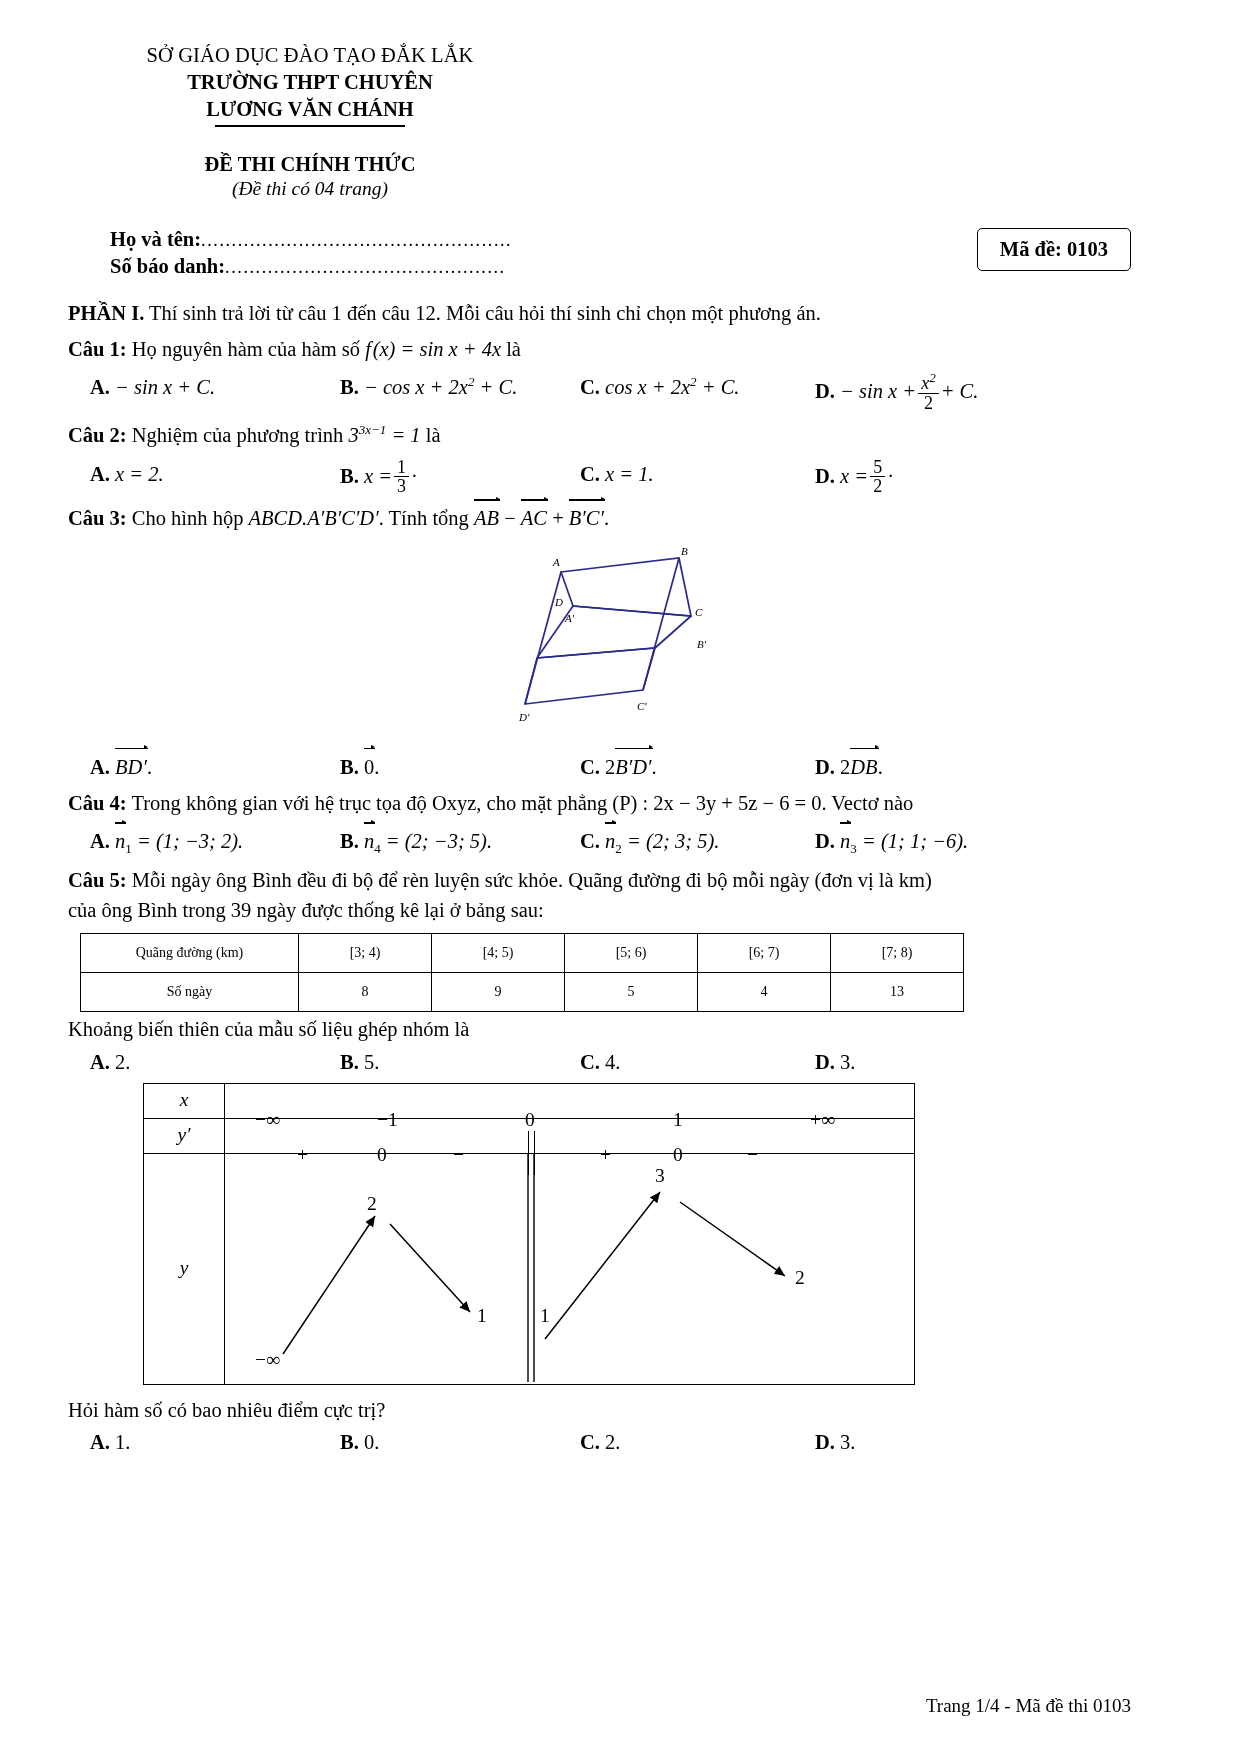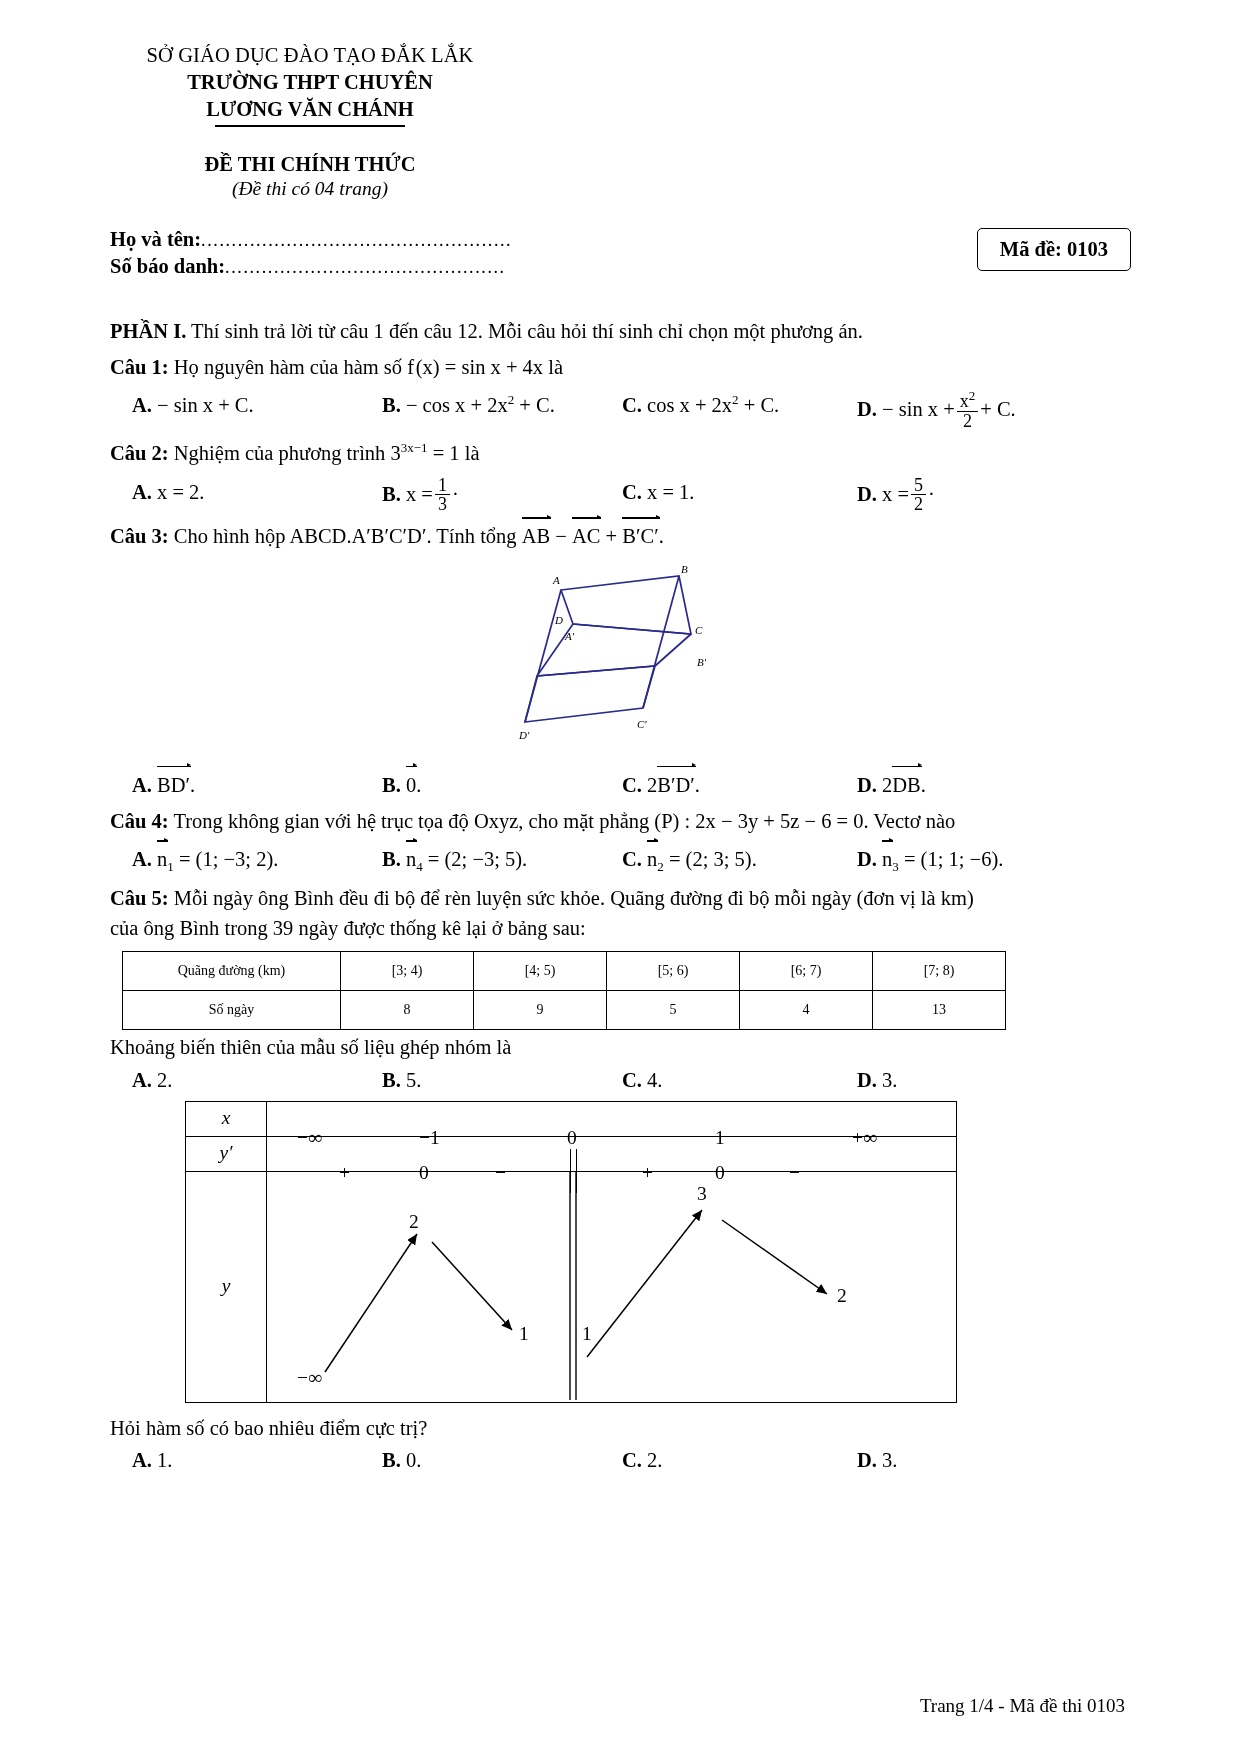--- a/index.html
+++ b/index.html
@@ -88,28 +88,28 @@
     top: 0px;
     border: 1.6px solid #000;
     border-radius: 5px;
     padding: 9px 22px;
     font-weight: bold;
     font-size: 20.5px;
   }
 
   
   .content {
-    padding: 0 110px;
-    margin-top: 38px;
+    padding: 0 68px;
+    margin-top: 20px;
     font-size: 20.5px;
     line-height: 1.48;
   }
   .qline { margin-top: 6px; }
   b.q { font-weight: bold; }
-  .mathi { }
+  .mathi { font-style: italic; }
   .opts {
     display: flex;
     margin-top: 8px;
     margin-bottom: 6px;
   }
   .opt { font-size: 20.5px; }
   .opt b { font-weight: bold; }
   .w1 { width: 250px; padding-left: 22px;}
   .w2 { width: 240px; }
   .w3 { width: 235px; }
@@ -190,21 +190,21 @@
     text-align: center;
     font-style: italic;
     align-self: stretch;
     display: flex; align-items: center; justify-content: center;
   }
   .vt-body { flex: 1; position: relative; }
   .vt-body span.abs { position: absolute; }
 
   .footer {
     position: absolute;
-    right: 116px;
+    right: 110px;
     bottom: 38px;
     font-size: 19px;
   }
 </style>
 </head>
 <body>
 
 <div class="page">
 
   <div class="header">

